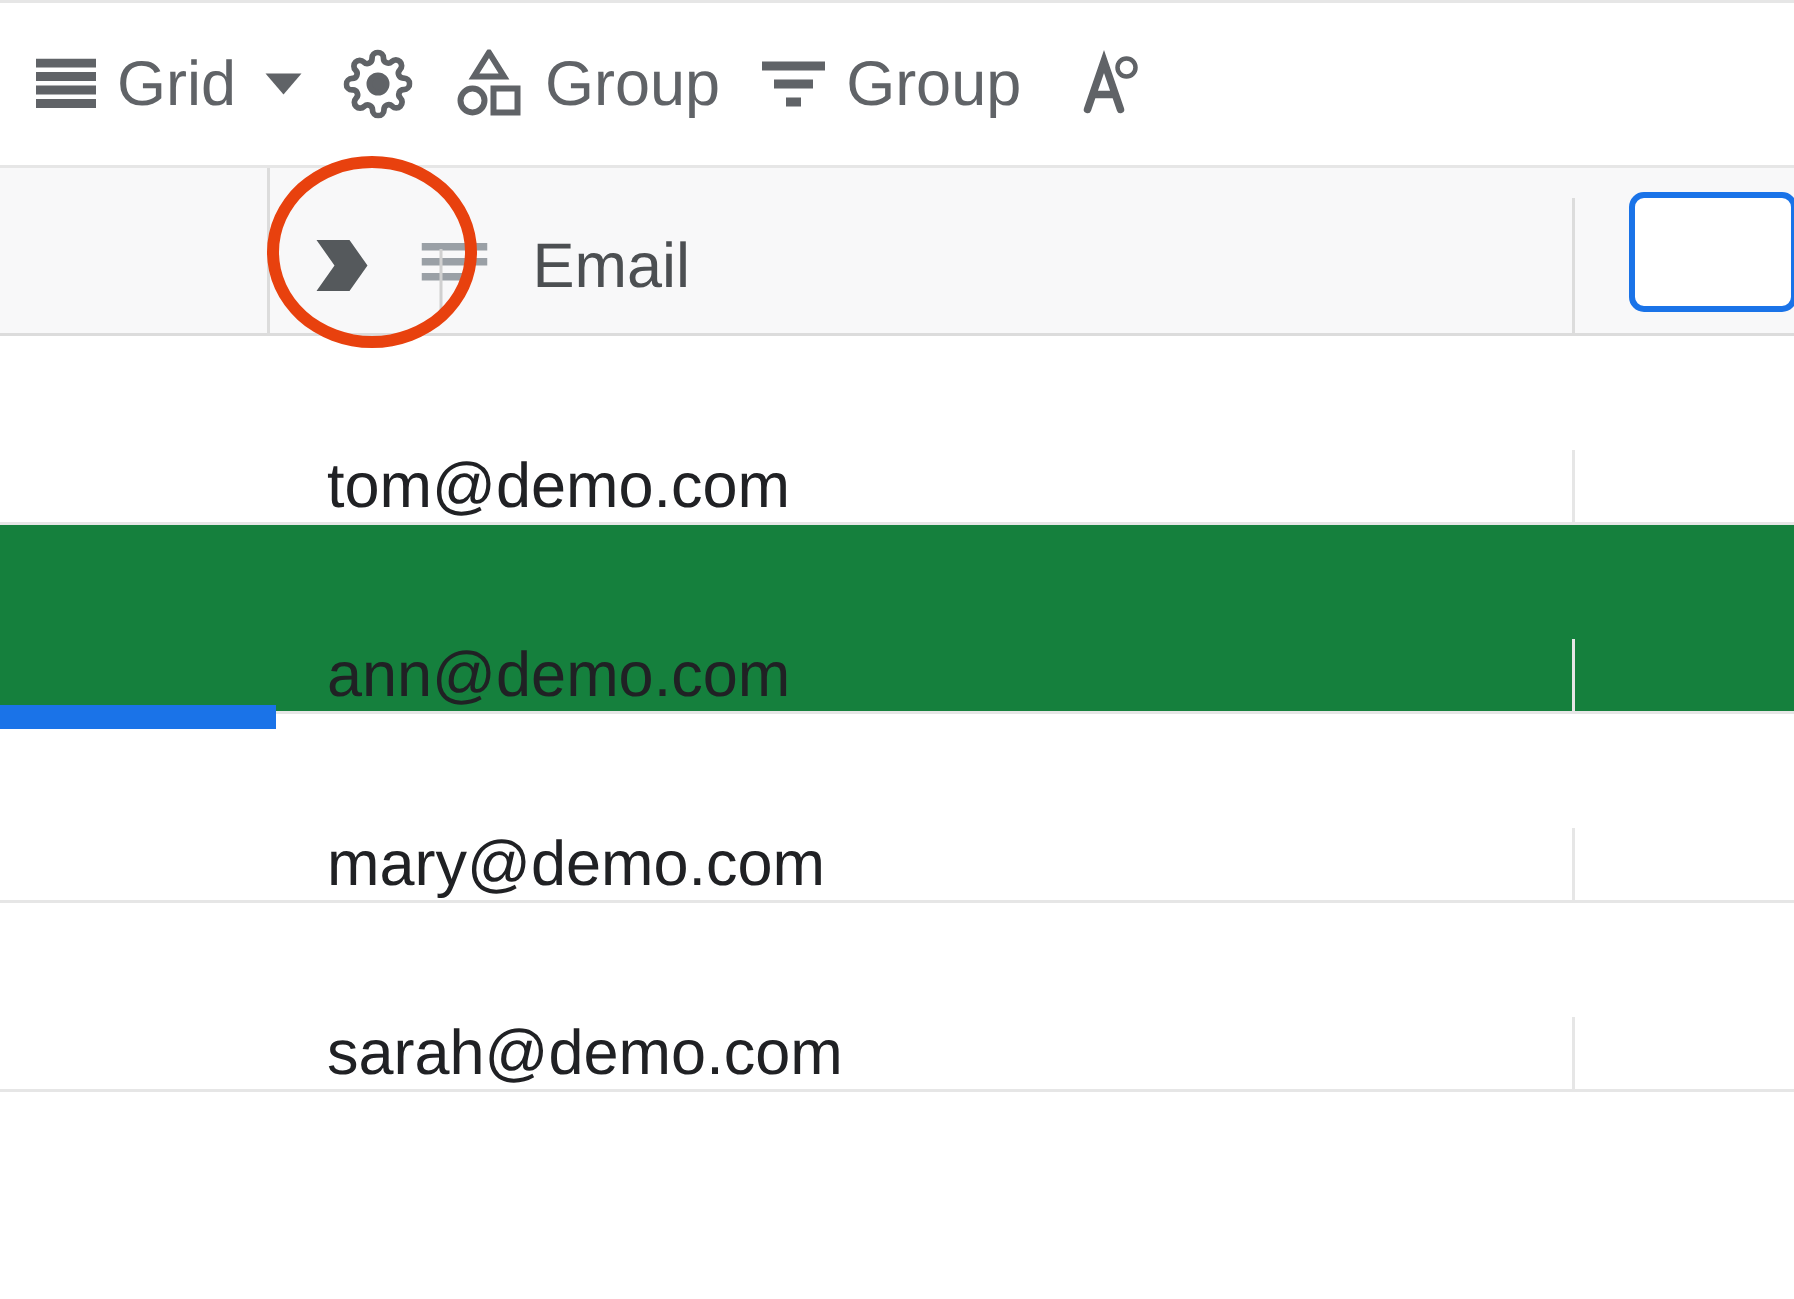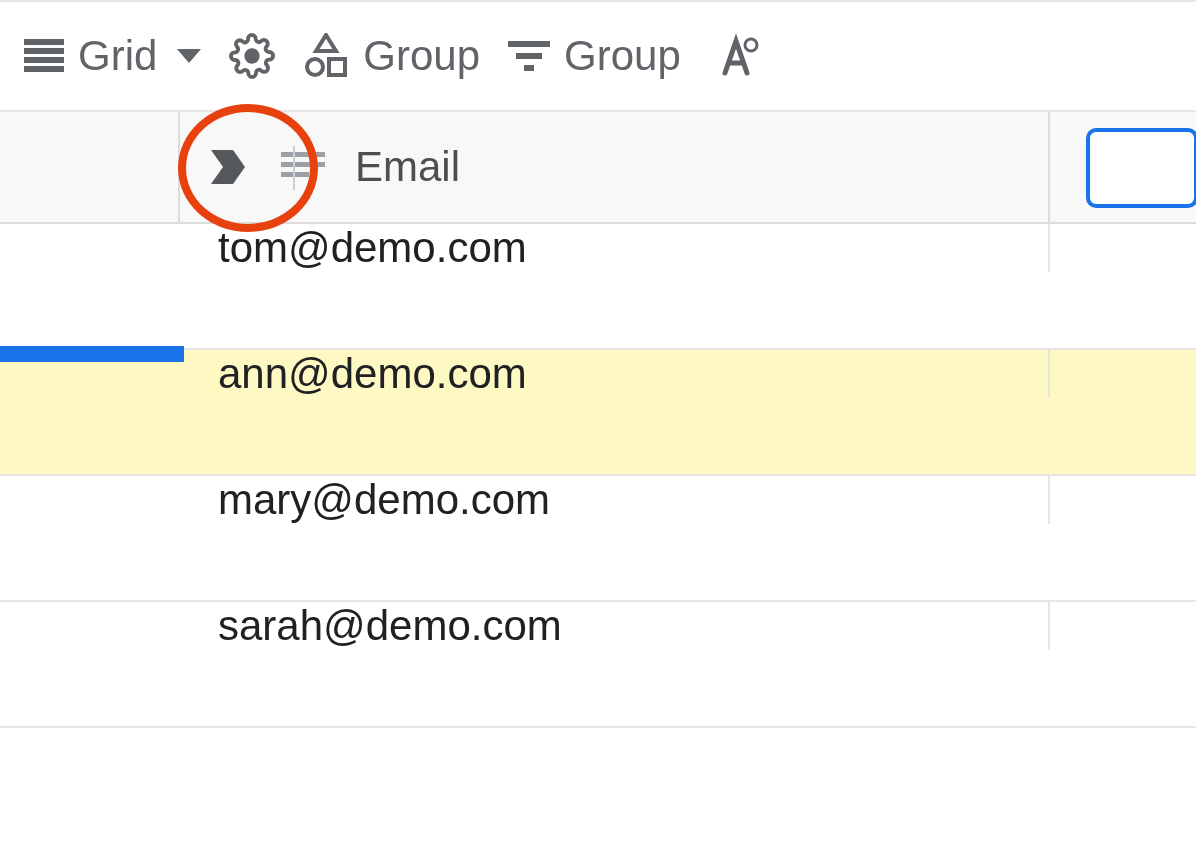--- a/index.html
+++ b/index.html
@@ -62,20 +62,21 @@
     }
     .col-b {
       width: 870px;
       flex: 0 0 870px;
       border-right: 2px solid #dcdcdc;
       display: flex;
       align-items: center;
       padding-left: 25px;
       gap: 30px;
       position: relative;
+      margin-top: 20px;
     }
     .col-c {
       flex: 1;
       display: flex;
       align-items: center;
       padding-left: 30px;
     }
     .col-label {
       font-size: 42px;
       color: #4c4f52;
@@ -106,34 +107,34 @@
       border: 4px solid #1a73e8;
       border-radius: 10px;
       background: #fff;
     }
 
     
     .data-row {
       position: relative;
       height: 126px;
       display: flex;
-      align-items: flex-start;
+      align-items: flex-end;
       border-bottom: 2px solid #e6e6e6;
       font-size: 42px;
       color: #202124;
     }
     .data-row .col-a { border-right: 2px solid #e6e6e6; }
     .data-row .col-b {
       border-right: 2px solid #e6e6e6;
       padding-left: 38px;
       display: flex;
       align-items: center;
     }
     .row-selected {
-      background: #fef9c3;
+      background: #15803d;
     }
     .row-selected .col-a {
       position: relative;
     }
     .sel-cell {
       position: absolute;
       left: 0; top: -4px; right: -6px; bottom: -4px;
       border: 8px solid #1a73e8;
       background: #e8f0fe;
     }

